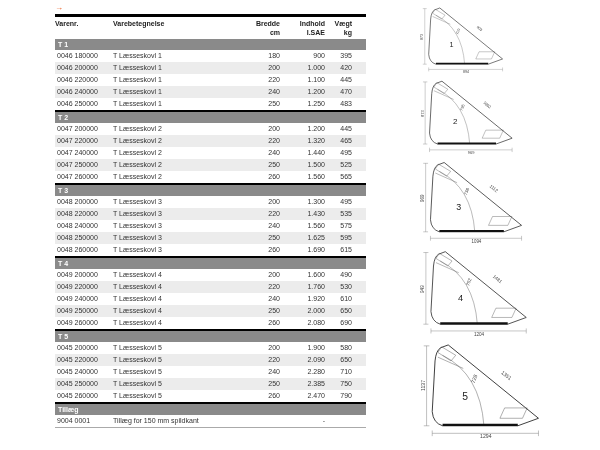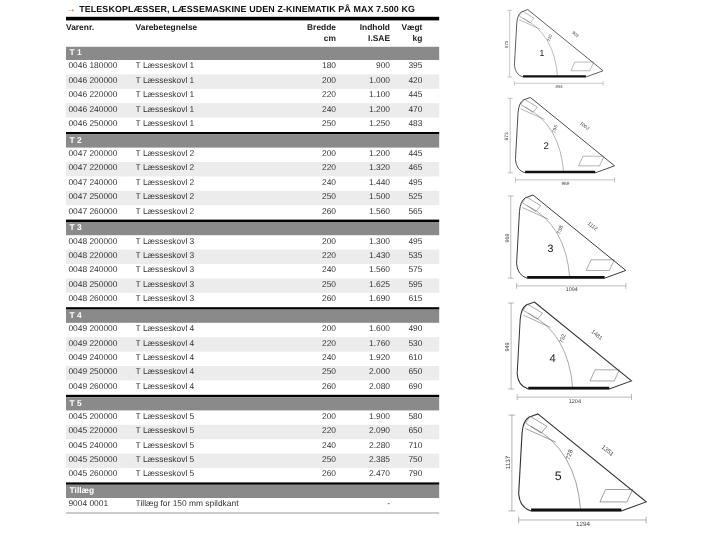--- a/index.html
+++ b/index.html
@@ -40,21 +40,20 @@
 </style>
 </head>
 <body>
 
 <div class="page">
 
   <div class="table-area">
 
     <div class="title-row">
       <span class="arrow">→</span>
-      <span class="title-text">TELESKOPLÆSSER, LÆSSEMASKINE UDEN Z-KINEMATIK PÅ MAX 7.500 KG</span>
     </div>
 
     <div class="grid header-row">
       <div class="hcell">Varenr.</div>
       <div class="hcell">Varebetegnelse</div>
       <div class="hcell hnum">
         <div>Bredde</div>
         <div>cm</div>
       </div>
       <div class="hcell hnum">

